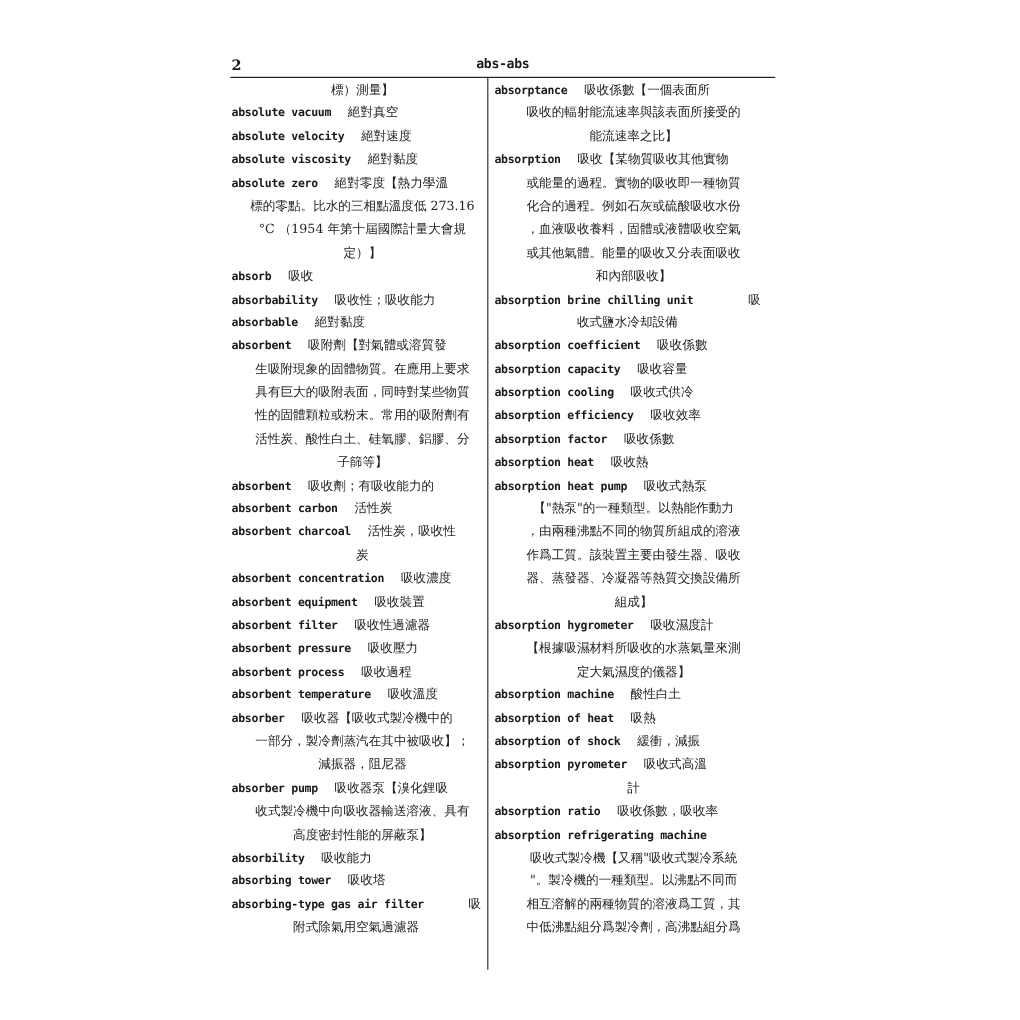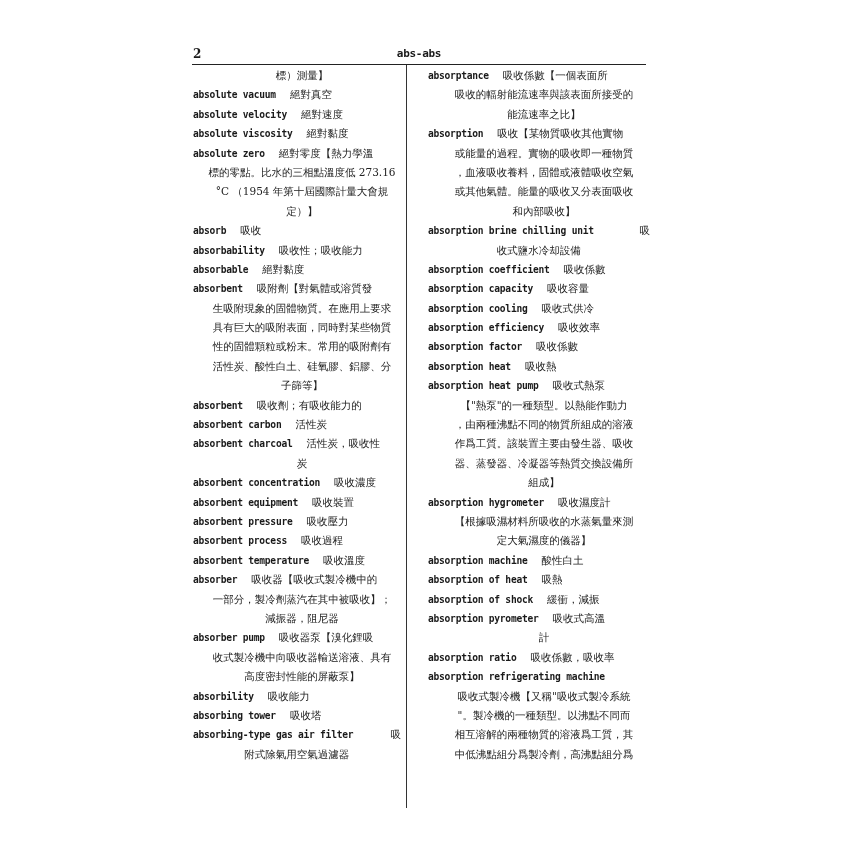--- a/index.html
+++ b/index.html
@@ -66,21 +66,21 @@
     }
     .col {
       position: absolute;
       top: 22px;
     }
     .col-left {
       left: 1px;
       width: 208px;
     }
     .col-right {
-      left: 236px;
+      left: 220px;
       width: 222px;
     }
     .line {
       height: 19.4px;
       line-height: 19.4px;
       white-space: nowrap;
       font-size: 10.5px;
       overflow: visible;
     }
     .indent {
@@ -138,40 +138,42 @@
       <div class="line indent"><span class="cont">具有巨大的吸附表面，同時對某些物質</span></div>
       <div class="line indent"><span class="cont">性的固體顆粒或粉末。常用的吸附劑有</span></div>
       <div class="line indent"><span class="cont">活性炭、酸性白土、硅氧膠、鋁膠、分</span></div>
       <div class="line indent"><span class="cont">子篩等】</span></div>
       <div class="line"><span class="term">absorbent</span><span class="def">吸收劑；有吸收能力的</span></div>
       <div class="line"><span class="term">absorbent carbon</span><span class="def">活性炭</span></div>
       <div class="line"><span class="term">absorbent charcoal</span><span class="def">活性炭，吸收性</span></div>
       <div class="line indent"><span class="cont">炭</span></div>
       <div class="line"><span class="term">absorbent concentration</span><span class="def">吸收濃度</span></div>
       <div class="line"><span class="term">absorbent equipment</span><span class="def">吸收裝置</span></div>
+      <div class="line"><span class="term">absorbent filter</span><span class="def">吸收性過濾器</span></div>
       <div class="line"><span class="term">absorbent pressure</span><span class="def">吸收壓力</span></div>
       <div class="line"><span class="term">absorbent process</span><span class="def">吸收過程</span></div>
       <div class="line"><span class="term">absorbent temperature</span><span class="def">吸收溫度</span></div>
       <div class="line"><span class="term">absorber</span><span class="def">吸收器【吸收式製冷機中的</span></div>
       <div class="line indent"><span class="cont">一部分，製冷劑蒸汽在其中被吸收】；</span></div>
       <div class="line indent"><span class="cont">減振器，阻尼器</span></div>
       <div class="line"><span class="term">absorber pump</span><span class="def">吸收器泵【溴化鋰吸</span></div>
       <div class="line indent"><span class="cont">收式製冷機中向吸收器輸送溶液、具有</span></div>
       <div class="line indent"><span class="cont">高度密封性能的屏蔽泵】</span></div>
       <div class="line"><span class="term">absorbility</span><span class="def">吸收能力</span></div>
       <div class="line"><span class="term">absorbing tower</span><span class="def">吸收塔</span></div>
       <div class="line"><span class="term">absorbing-type gas air filter</span><span class="trail">吸</span></div>
       <div class="line indent"><span class="cont">附式除氣用空氣過濾器</span></div>
     </div>
   <div class="col col-right" id="col-right">
       <div class="line"><span class="term">absorptance</span><span class="def">吸收係數【一個表面所</span></div>
       <div class="line indent"><span class="cont">吸收的輻射能流速率與該表面所接受的</span></div>
       <div class="line indent"><span class="cont">能流速率之比】</span></div>
       <div class="line"><span class="term">absorption</span><span class="def">吸收【某物質吸收其他實物</span></div>
       <div class="line indent"><span class="cont">或能量的過程。實物的吸收即一種物質</span></div>
+      <div class="line indent"><span class="cont">化合的過程。例如石灰或硫酸吸收水份</span></div>
       <div class="line indent"><span class="cont">，血液吸收養料，固體或液體吸收空氣</span></div>
       <div class="line indent"><span class="cont">或其他氣體。能量的吸收又分表面吸收</span></div>
       <div class="line indent"><span class="cont">和內部吸收】</span></div>
       <div class="line"><span class="term">absorption brine chilling unit</span><span class="trail">吸</span></div>
       <div class="line indent"><span class="cont">收式鹽水冷却設備</span></div>
       <div class="line"><span class="term">absorption coefficient</span><span class="def">吸收係數</span></div>
       <div class="line"><span class="term">absorption capacity</span><span class="def">吸收容量</span></div>
       <div class="line"><span class="term">absorption cooling</span><span class="def">吸收式供冷</span></div>
       <div class="line"><span class="term">absorption efficiency</span><span class="def">吸收效率</span></div>
       <div class="line"><span class="term">absorption factor</span><span class="def">吸收係數</span></div>

